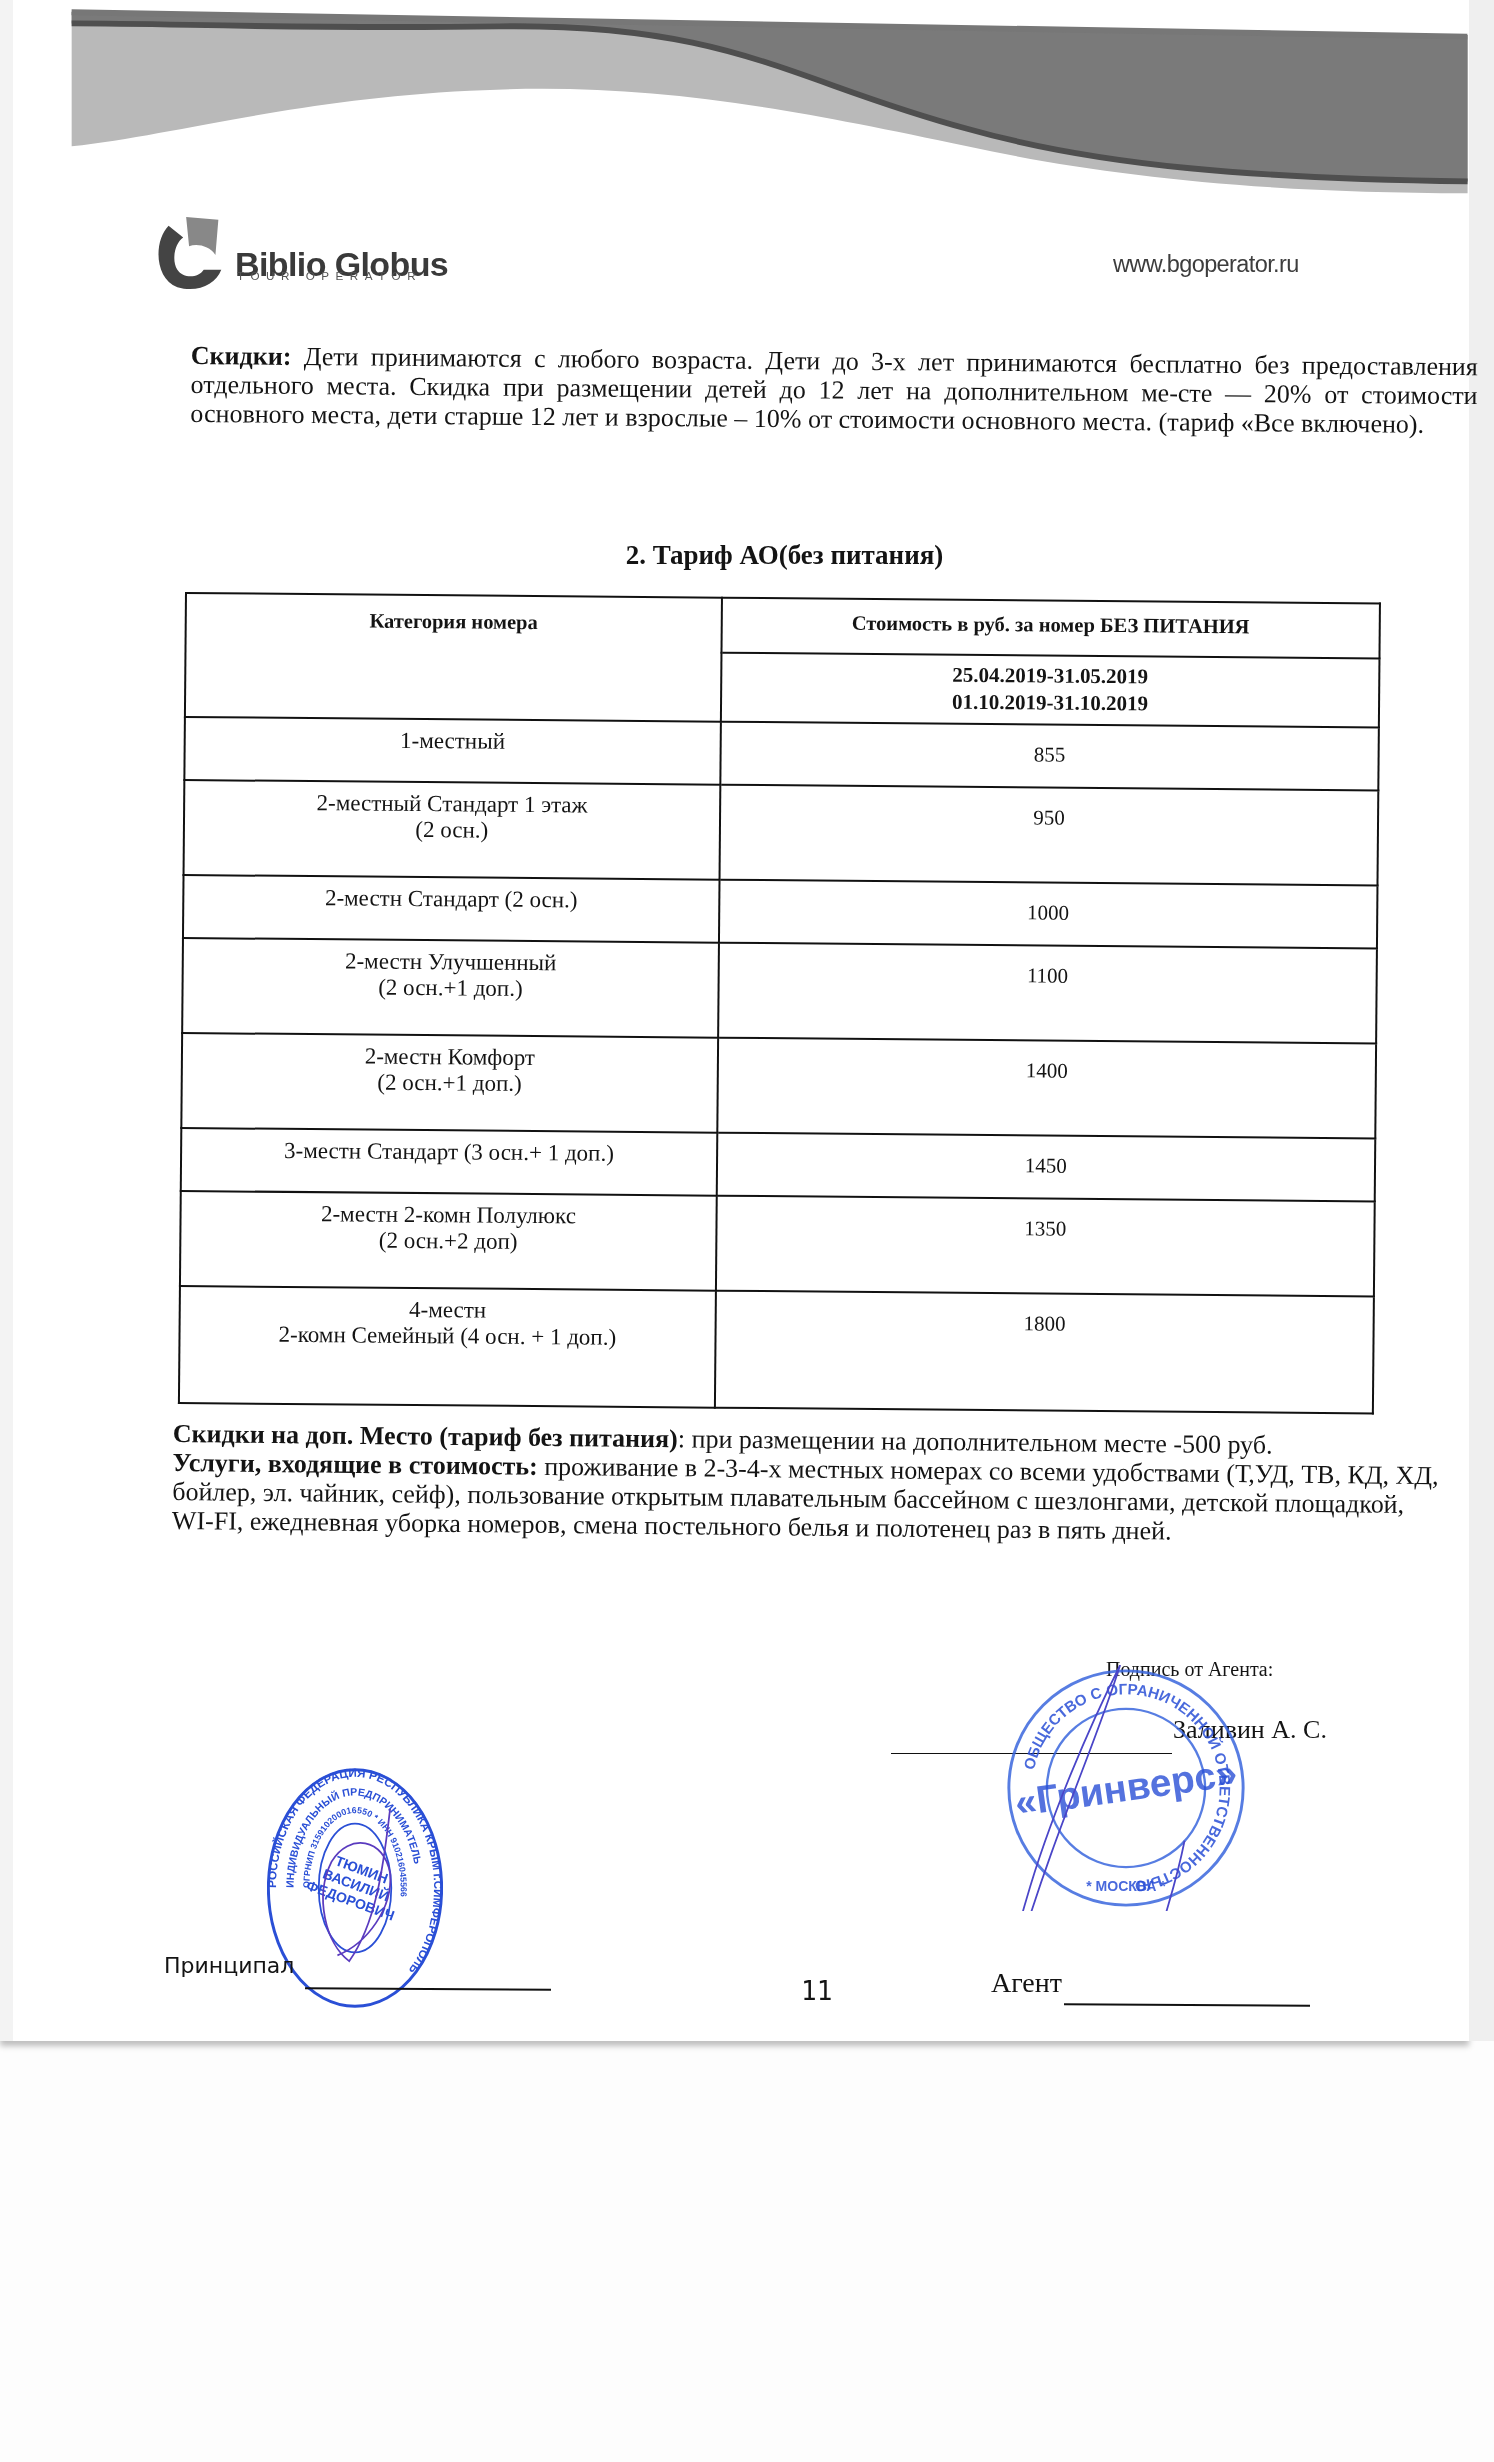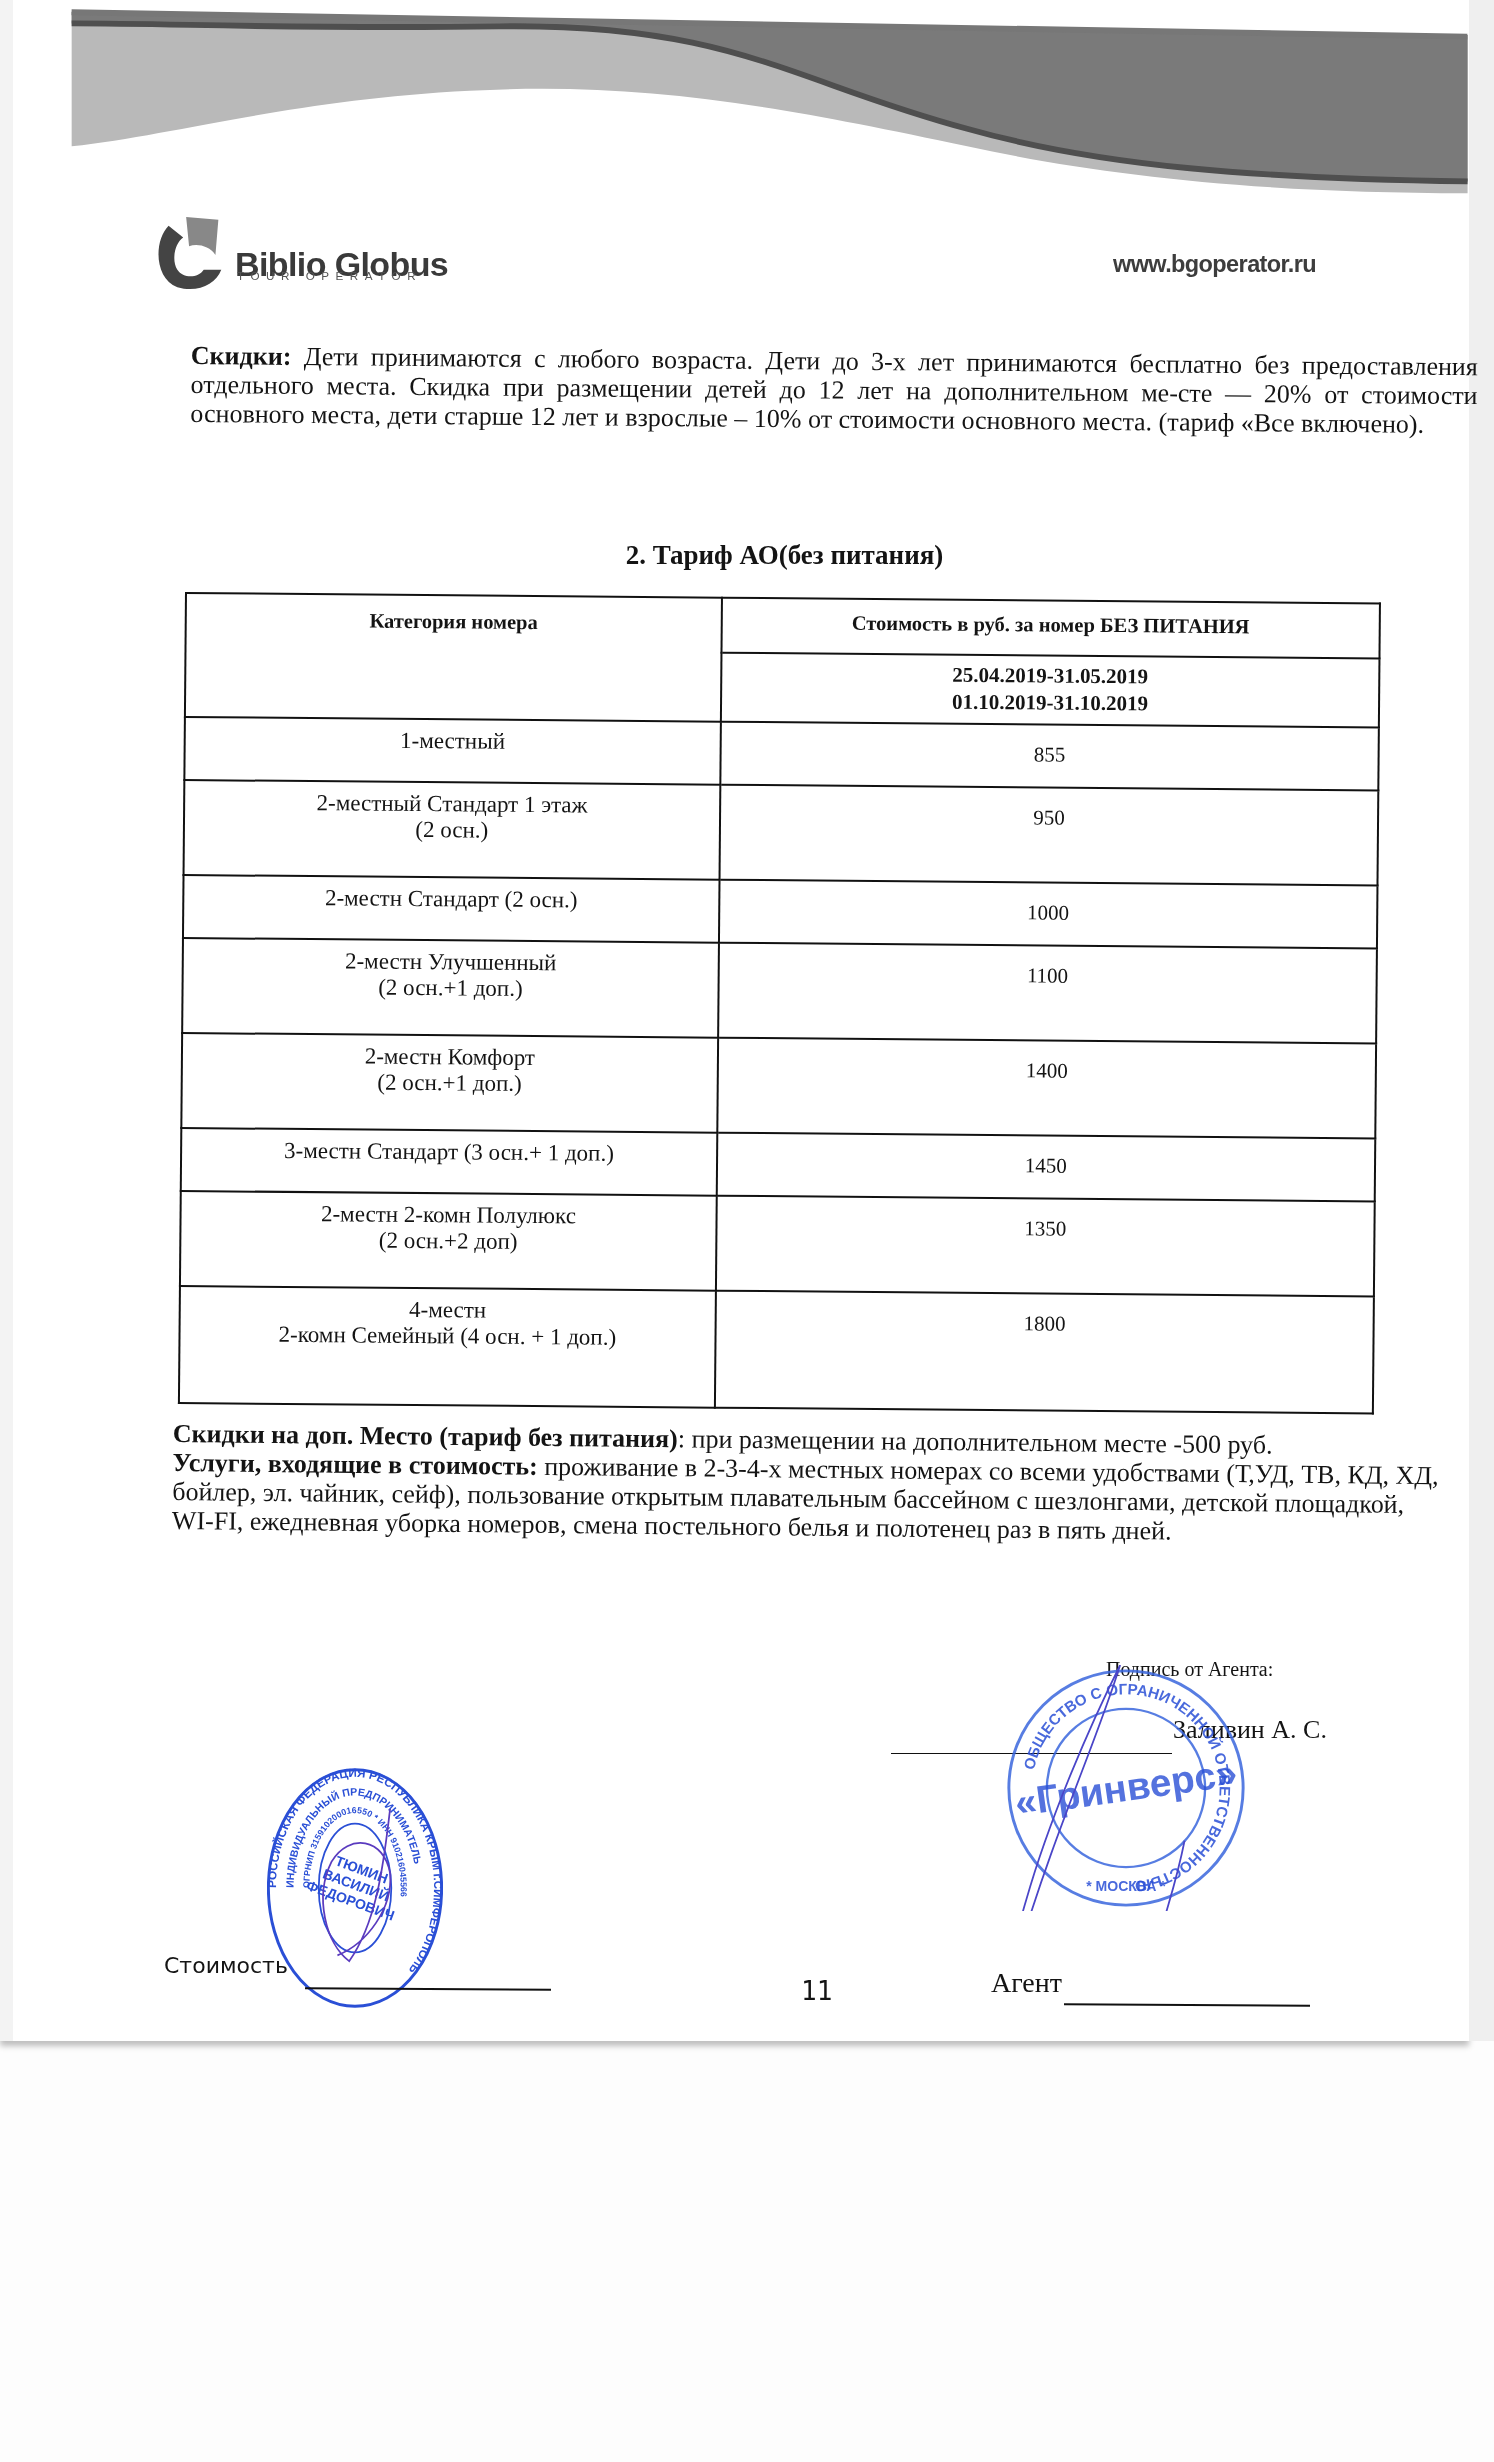--- a/index.html
+++ b/index.html
@@ -4,21 +4,21 @@
 <style>
   html, body { margin:0; padding:0; }
   body { width:1495px; height:2462px; background:#fdfdfd; position:relative; overflow:hidden; font-family:"Liberation Serif", serif; color:#141414; }
   .sheet { position:absolute; left:0; top:0; width:1469px; height:2041px; background:#ffffff; box-shadow: 0 4.7px 5.9px rgba(0,0,0,0.25); }
   .right-strip { position:absolute; left:1469px; top:0; width:26px; height:2041px; background:#efefef; }
   .left-strip { position:absolute; left:0; top:0; width:13px; height:2041px; background:#f3f3f3; }
   svg.wave { position:absolute; left:0; top:0; }
   .logo { position:absolute; left:151px; top:214px; }
   .brand { position:absolute; left:235px; top:225px; font-family:"Liberation Sans", sans-serif; font-weight:bold; font-size:34px; color:#3a3a3a; letter-spacing:-0.6px;margin-top:20px; }
   .tagline { position:absolute; left:237px; top:269px; font-family:"Liberation Sans", sans-serif; font-size:11.7px; letter-spacing:6.5px; color:#555; }
-  .site { position:absolute; left:1113px; top:251px; font-family:"Liberation Sans", sans-serif; font-size:23.5px; color:#3d3d3d; font-weight:bold; letter-spacing:-0.6px; }
+  .site { position:absolute; left:1113px; top:251px; font-family:"Liberation Sans", sans-serif; font-size:23.5px; color:#3d3d3d; font-weight:normal; letter-spacing:-0.6px; }
   .para { position:absolute; font-size:26px; line-height:29px; text-align:justify; }
   .p1 { left:191px; top:341px; width:1287px; transform:rotate(0.5deg); transform-origin:left top; }
   .b { font-weight:bold; }
   .title { position:absolute; left:0; width:1495px; top:540px; text-align:center; font-size:27px; font-weight:bold;padding-left:37px; }
   .table-wrap { position:absolute; left:185px; top:592px; width:1196px; transform:rotate(0.5deg); transform-origin:left top; }
   table { border-collapse:collapse; width:100%; }
   td, th { border:2.3px solid #111; font-size:23px; text-align:center; vertical-align:top; padding:8.2px 5.9px; font-weight:normal; }
   th { font-weight:bold; font-size:20.5px; }
   td.price { padding-top:16.4px; font-size:21px; }
   .c1 { width:522px; }
@@ -165,18 +165,18 @@
   <text class="stamp-text" font-size="18"><textPath href="#pMid">ИНДИВИДУАЛЬНЫЙ ПРЕДПРИНИМАТЕЛЬ</textPath></text>
   <text class="stamp-text" font-size="15"><textPath href="#pInner">ОГРНИП 315910200016550 * ИНН 910216045566</textPath></text>
   <g transform="rotate(20 150 205)">
     <text class="stamp-text" x="150" y="180" font-size="24" text-anchor="middle">ТЮМИН</text>
     <text class="stamp-text" x="150" y="208" font-size="24" text-anchor="middle">ВАСИЛИЙ</text>
     <text class="stamp-text" x="150" y="236" font-size="24" text-anchor="middle">ФЕДОРОВИЧ</text>
   </g>
   <path d="M210,70 C200,150 190,260 140,330 C100,300 80,220 110,160 C140,110 200,120 210,180 C215,240 170,300 120,320" stroke="#5a3bbf" stroke-width="3" fill="none"></path>
 </svg>
 
-<div class="principal">Стоимость</div>
+<div class="principal">Принципал</div>
 <div class="principal-line"></div>
 <div class="page-num">11</div>
 <div class="agent">Агент</div>
 <div class="agent-line"></div>
 
 
 </body></html>

